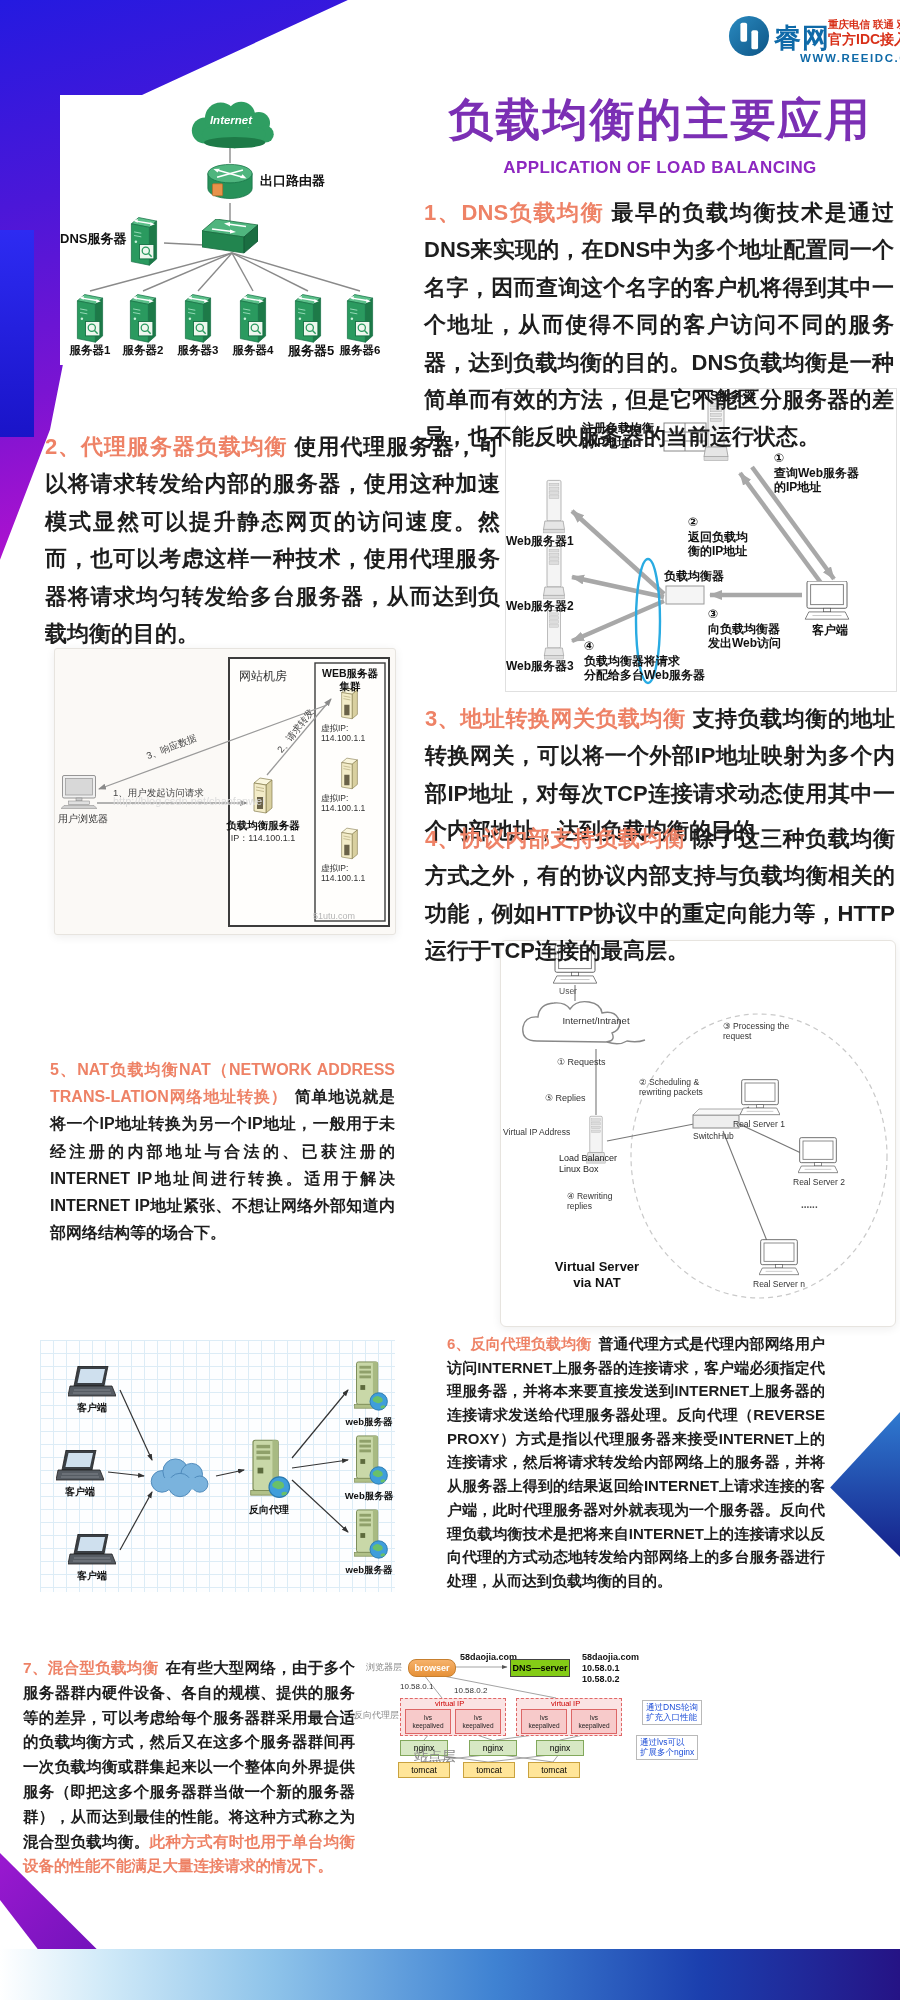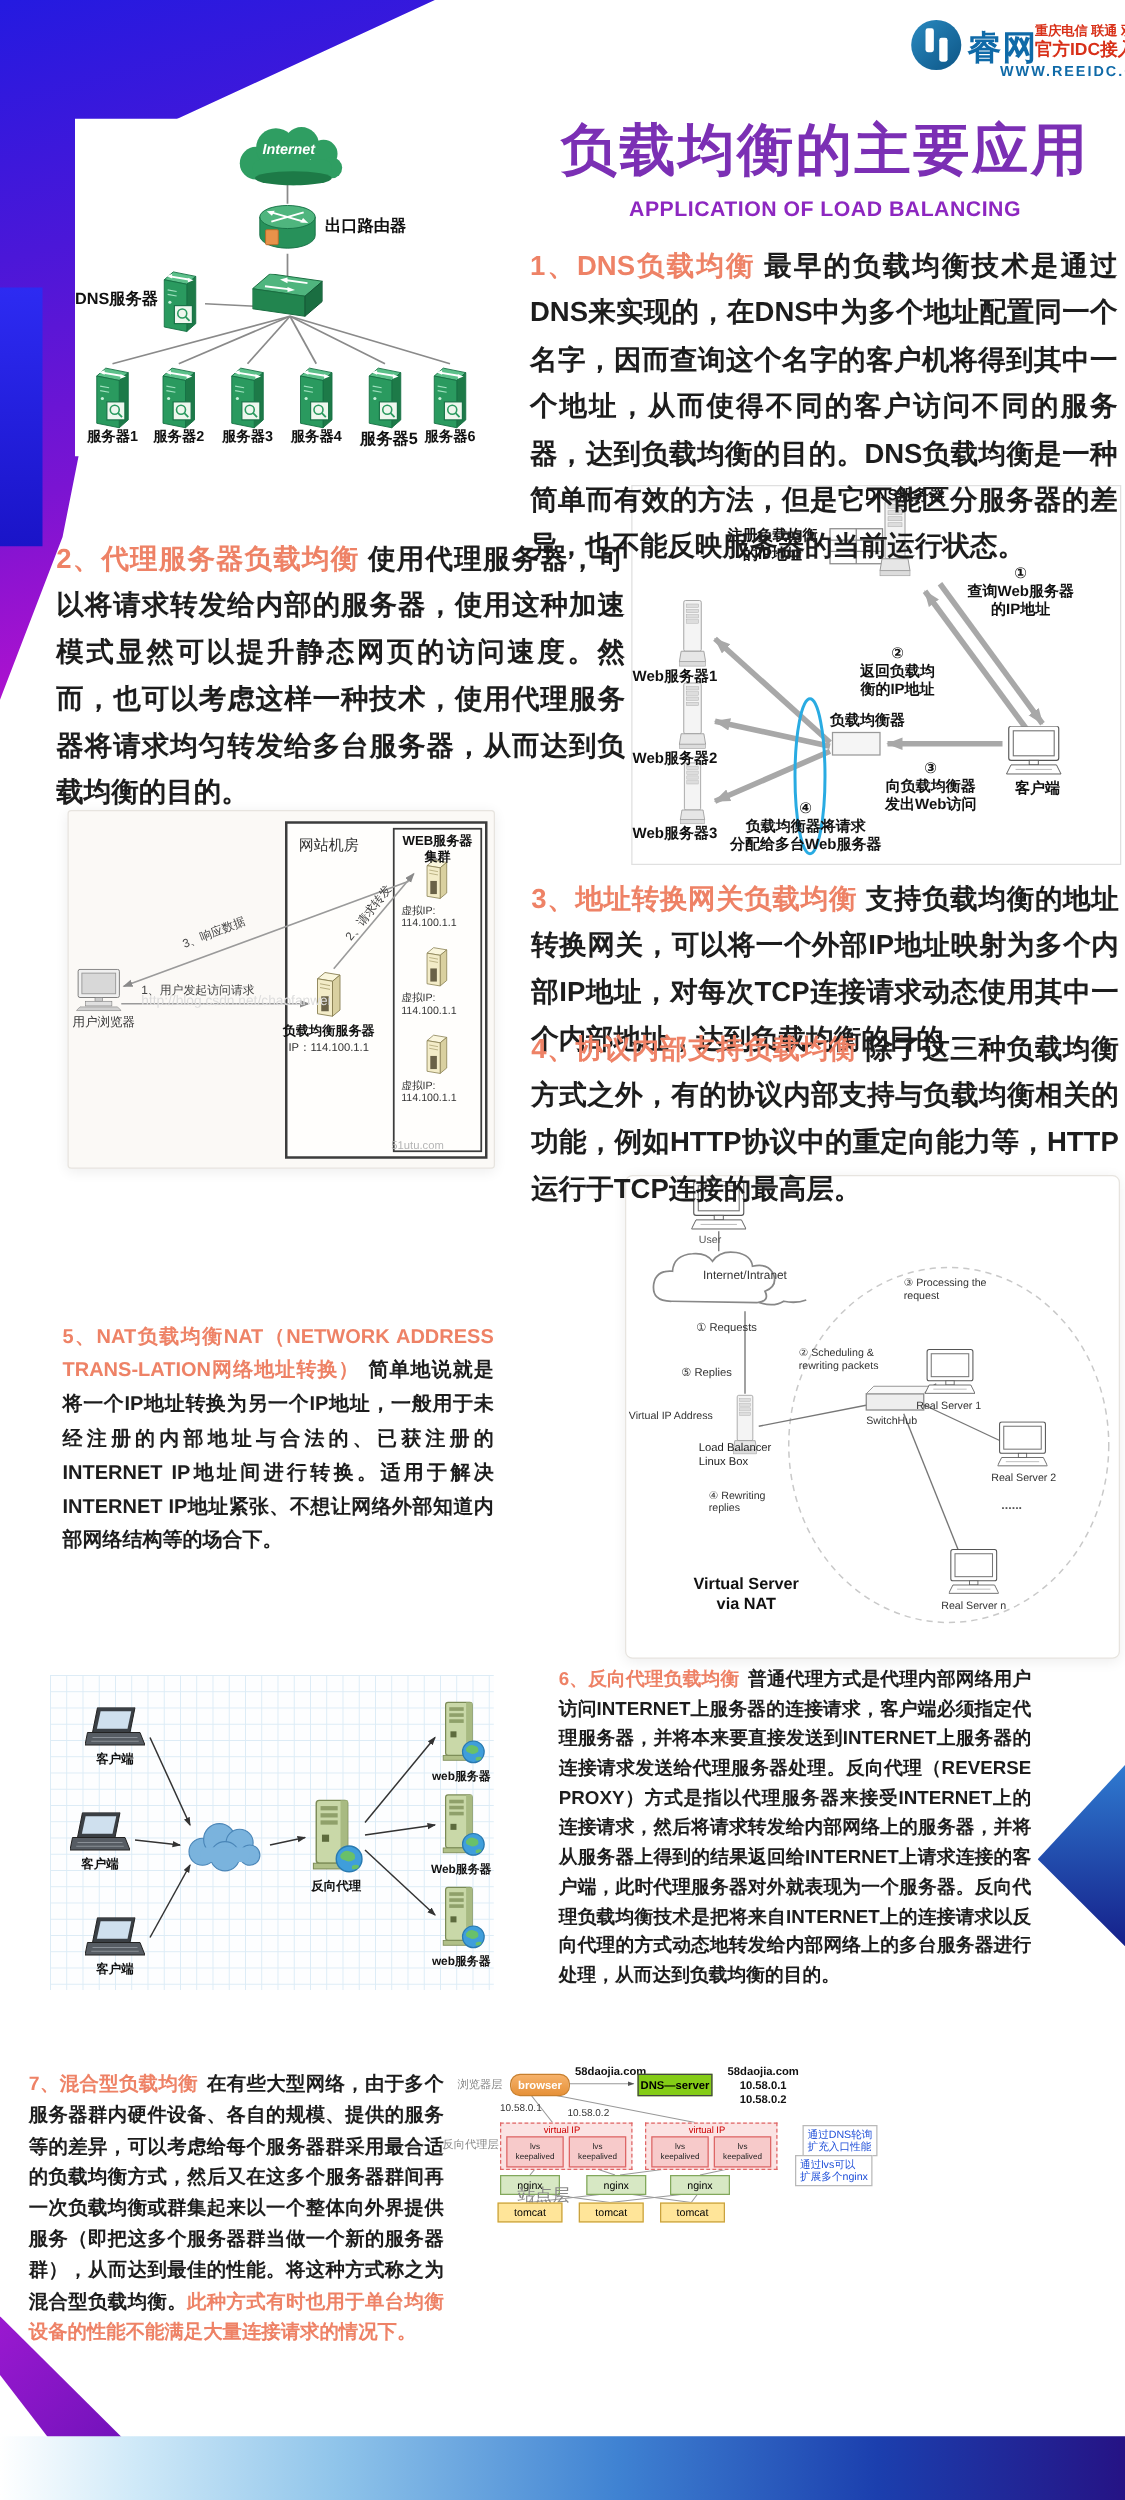--- a/index.html
+++ b/index.html
@@ -18,21 +18,21 @@
     background:linear-gradient(135deg,#9a19d0,#5f0fb0);
     clip-path:polygon(0% 0%,100% 100%,52% 100%,0% 32%);}
   .deco-right-tri{left:828px;top:1412px;width:72px;height:145px;
     background:linear-gradient(180deg,#2f7ad0,#15208a);
     clip-path:polygon(100% 0%,100% 100%,3% 52%);}
   
   .txt{position:absolute;z-index:2;color:#1d1d1d;font-size:22px;line-height:1.7;font-weight:600;text-align:justify;margin:0;}
   .lead{color:#ee8266;font-weight:800;margin-right:7px;}
   .tail{color:#ee8266;}
   .lbl{position:absolute;z-index:3;white-space:pre-line;color:#111;line-height:1.22;}
-  .b{font-weight:700;text-align:center;}
+  .b{font-weight:700;}
   .box{position:absolute;z-index:1;background:#fff;}
   .shadowbox{border:1px solid #e7e4df;box-shadow:0 2px 10px rgba(0,0,0,.07);border-radius:3px;}
   
   .hdr-brand{font-size:27px;font-weight:800;color:#0f6aa8;letter-spacing:1px;}
   .hdr-red{color:#d83018;font-weight:800;}
   .hdr-url{color:#0f6aa8;font-weight:800;letter-spacing:1.6px;font-size:11.5px;margin-left:34px;}
   
   .title{position:absolute;z-index:2;left:425px;top:90px;width:470px;text-align:center;}
   .title h1{margin:0;font-size:45px;font-weight:800;color:#7b2fb4;letter-sp0acing:2px;letter-spacing:2px;}
   .title .sub{margin-top:8px;font-size:17px;font-weight:800;color:#8d27c0;letter-spacing:.4px;}
@@ -466,21 +466,21 @@
 keepalived</div>
       <div class="hybox" style="left:54px;top:10px;width:44px;height:23px;background:#f7caca;border:1px solid #d66;font-size:6.5px;line-height:1.15;white-space:pre-line;color:#222;">lvs
 keepalived</div>
     </div>
     <div class="lbl bluenote" style="left:288px;top:48px;font-size:8.5px;">通过DNS轮询
 扩充入口性能</div>
 
     <div class="hybox" style="left:46px;top:88px;width:46px;height:14px;background:#d7e8c4;border:1px solid #82a85c;font-size:8.5px;">nginx</div>
     <div class="hybox" style="left:115px;top:88px;width:46px;height:14px;background:#d7e8c4;border:1px solid #82a85c;font-size:8.5px;">nginx</div>
     <div class="hybox" style="left:182px;top:88px;width:46px;height:14px;background:#d7e8c4;border:1px solid #82a85c;font-size:8.5px;">nginx</div>
-    <div class="lbl bluenote" style="left:282px;top:72px;font-size:8.5px;">通过lvs可以
+    <div class="lbl bluenote" style="left:282px;top:83px;font-size:8.5px;">通过lvs可以
 扩展多个nginx</div>
 
     <div class="lbl" style="left:12px;top:96px;font-size:14px;color:#888;margin-left:48px;">站点层</div>
     <div class="hybox" style="left:44px;top:110px;width:50px;height:14px;background:#ffe599;border:1px solid #c9a23f;font-size:8.5px;">tomcat</div>
     <div class="hybox" style="left:109px;top:110px;width:50px;height:14px;background:#ffe599;border:1px solid #c9a23f;font-size:8.5px;">tomcat</div>
     <div class="hybox" style="left:174px;top:110px;width:50px;height:14px;background:#ffe599;border:1px solid #c9a23f;font-size:8.5px;">tomcat</div>
   </section>
 
 </div>
 

